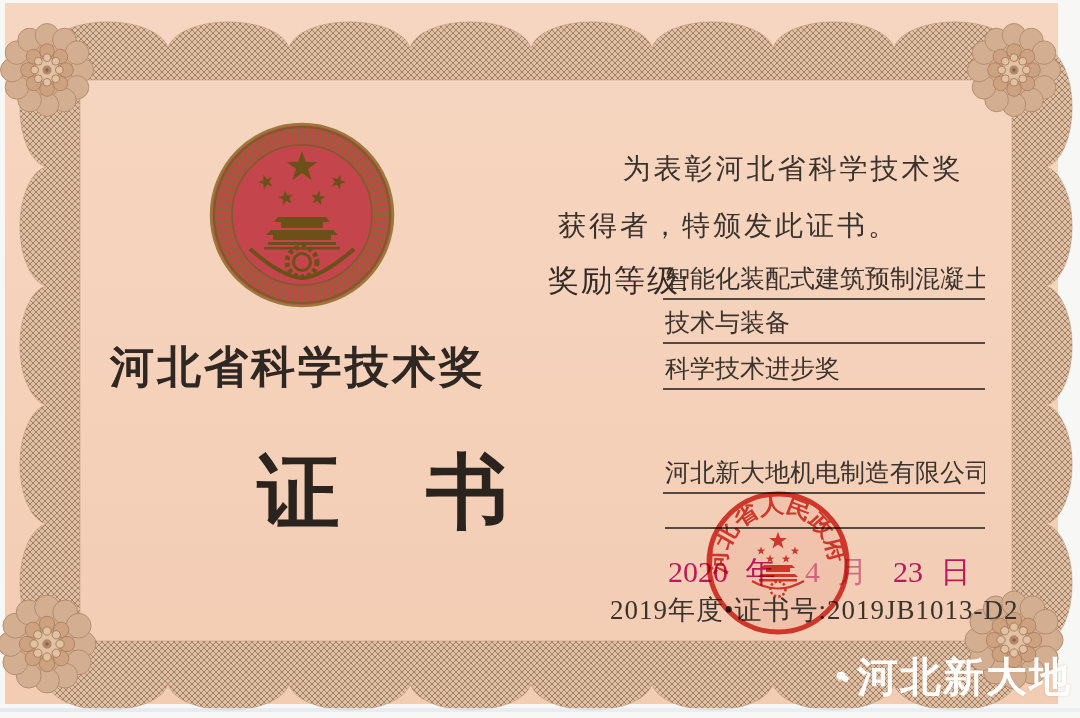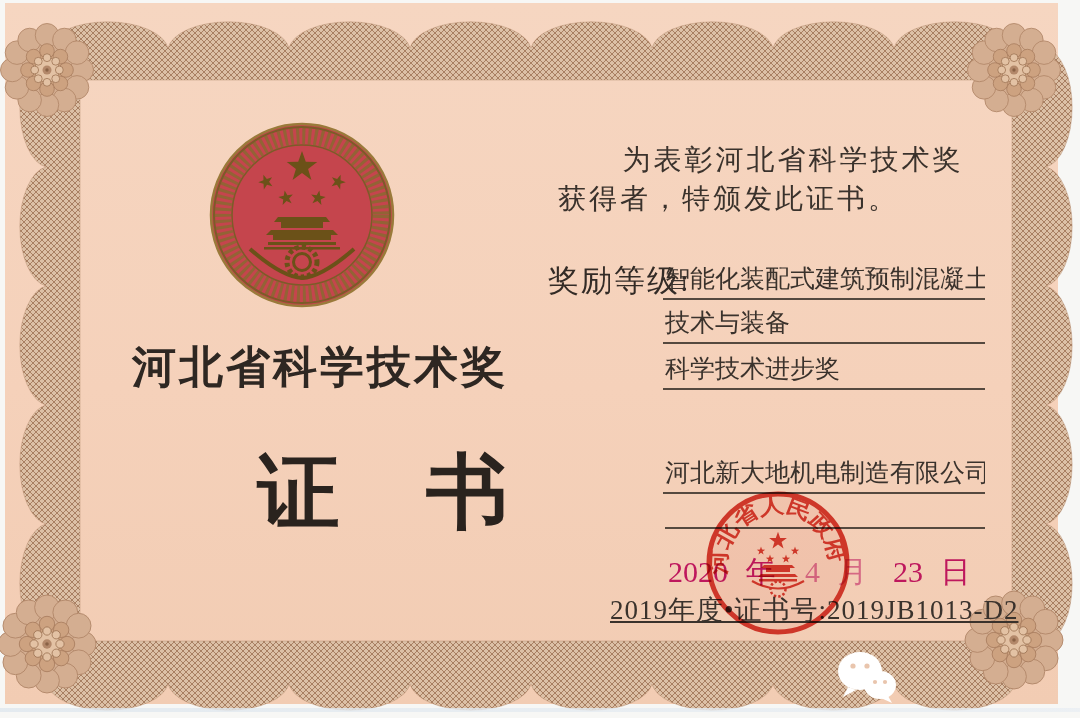--- a/index.html
+++ b/index.html
@@ -14,31 +14,31 @@
     background:linear-gradient(180deg,#f6d6c1 0%, #f5d1ba 55%, #f2ccb3 100%);
   }
   .bottom-scan-line{
     position:absolute; left:0; top:708px; width:1080px; height:4px;
     background:linear-gradient(90deg,#dfe7ee,#e9eef3); opacity:.8;
   }
   svg.abs { position:absolute; display:block; }
 
   .cert-title {
     position:absolute; left:88px; top:338px; width:420px;
-    text-align:right; font-size:44px; font-weight:bold;
+    text-align:center; font-size:44px; font-weight:bold;
     letter-spacing:3px; color:#2e2722; white-space:nowrap;
   }
   .doc-type {
     position:absolute; left:88px; top:438px; width:420px;
     text-align:right; font-size:82px; font-weight:bold;
     word-spacing:66px; color:#2a231e; white-space:nowrap;
   }
   .intro {
     position:absolute; left:558px; top:140px; width:436px;
-    font-size:28px; line-height:39px; letter-spacing:3px;
+    font-size:28px; line-height:57px; letter-spacing:3px;
     text-indent:2.3em; color:#3a322c; font-weight:500;
   }
   .field-label {
     position:absolute; left:548px; font-size:31px; letter-spacing:2px;
     color:#332b26; white-space:nowrap; font-weight:500;
   }
   .ul-value {
     position:absolute; left:663px; width:322px;
     border-bottom:2px solid #55493f; font-size:25px;
     color:#3a322c; padding:0 2px 3px 2px; white-space:nowrap; overflow:hidden;
@@ -47,21 +47,21 @@
     position:absolute; left:665px; top:527px; width:320px; height:0;
     border-bottom:2px solid #55493f;
   }
   .date-row {
     position:absolute; left:668px; top:552px; width:320px;
     font-size:30px; color:#be185d; white-space:nowrap;
   }
   .date-row span { display:inline-block; }
   .footer-line {
     position:absolute; left:610px; top:592px; width:390px;
-    font-size:27px; letter-spacing:1px; color:#3a322c; white-space:nowrap;text-decoration:underline;
+    font-size:27px; letter-spacing:1px; color:#3a322c; white-space:nowrap;
   }
   .seal-wrap { position:absolute; left:703px; top:488px; width:150px; height:150px;
     mix-blend-mode:multiply; opacity:.95; }
   .watermark {
     position:absolute; left:836px; top:648px; width:236px; height:58px;
     display:flex; align-items:center; gap:8px;
   }
   .watermark .wm-text {
     font-family:"Liberation Sans","DejaVu Sans",sans-serif;
     font-size:41px; font-weight:bold; color:#ffffff; letter-spacing:2px;
@@ -233,16 +233,17 @@
     <svg width="62" height="56" viewBox="0 0 62 56">
       <ellipse cx="24" cy="22" rx="22" ry="19" fill="#ffffff"></ellipse>
       <path d="M12 38 L7 48 L20 41 Z" fill="#ffffff"></path>
       <ellipse cx="44" cy="36" rx="16" ry="14" fill="#ffffff"></ellipse>
       <path d="M52 47 L56 54 L45 49 Z" fill="#ffffff"></path>
       <circle cx="17" cy="17" r="2.6" fill="#e9c5ad"></circle>
       <circle cx="31" cy="17" r="2.6" fill="#e9c5ad"></circle>
       <circle cx="39" cy="33" r="2.1" fill="#e9c5ad"></circle>
       <circle cx="49" cy="33" r="2.1" fill="#e9c5ad"></circle>
     </svg>
+    <span class="wm-text">河北新大地</span>
   </div>
 
   <div class="bottom-scan-line"></div>
 </div>
 
 </body></html>

